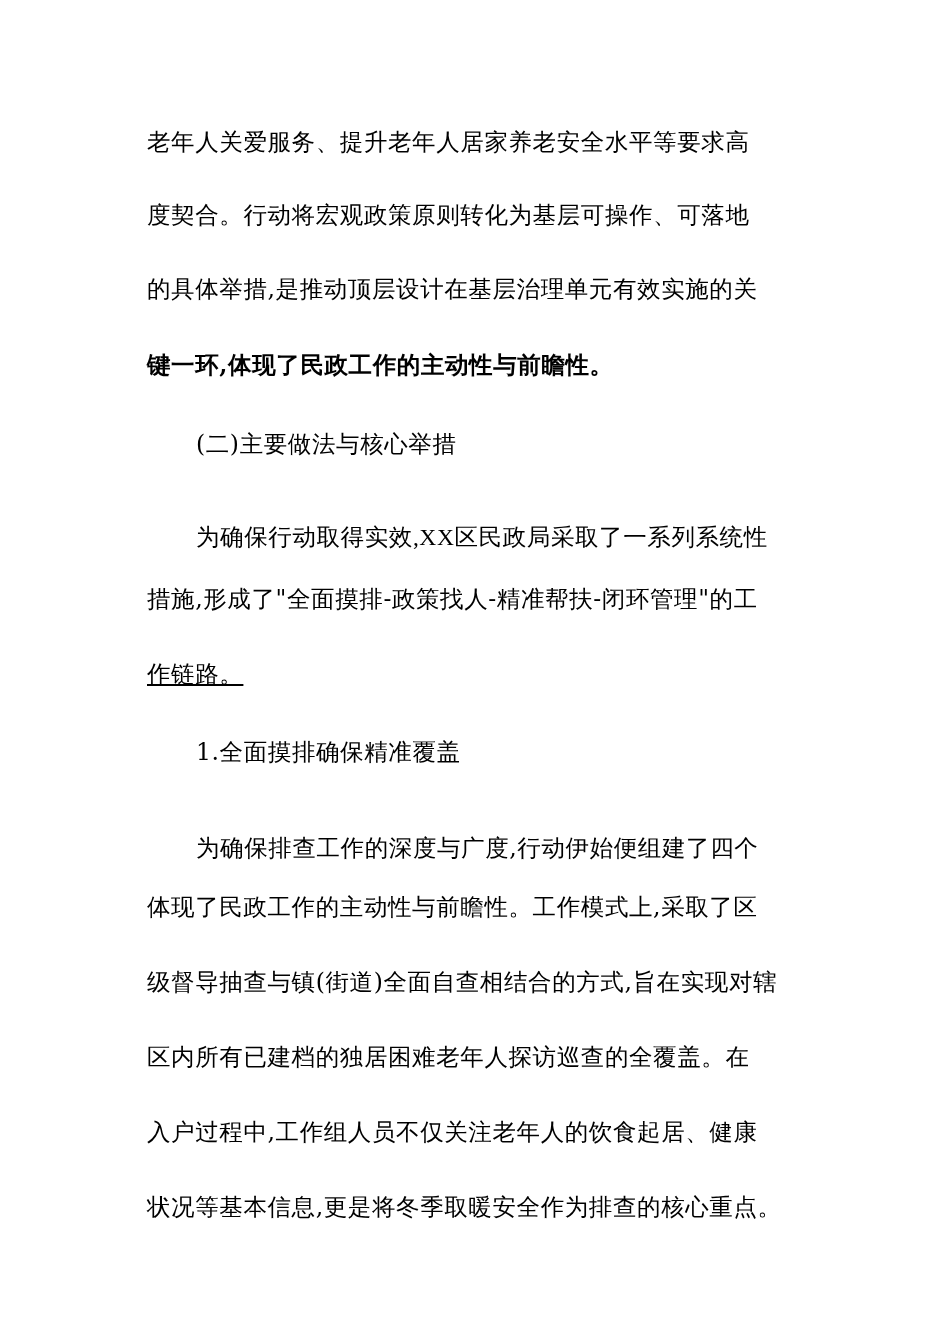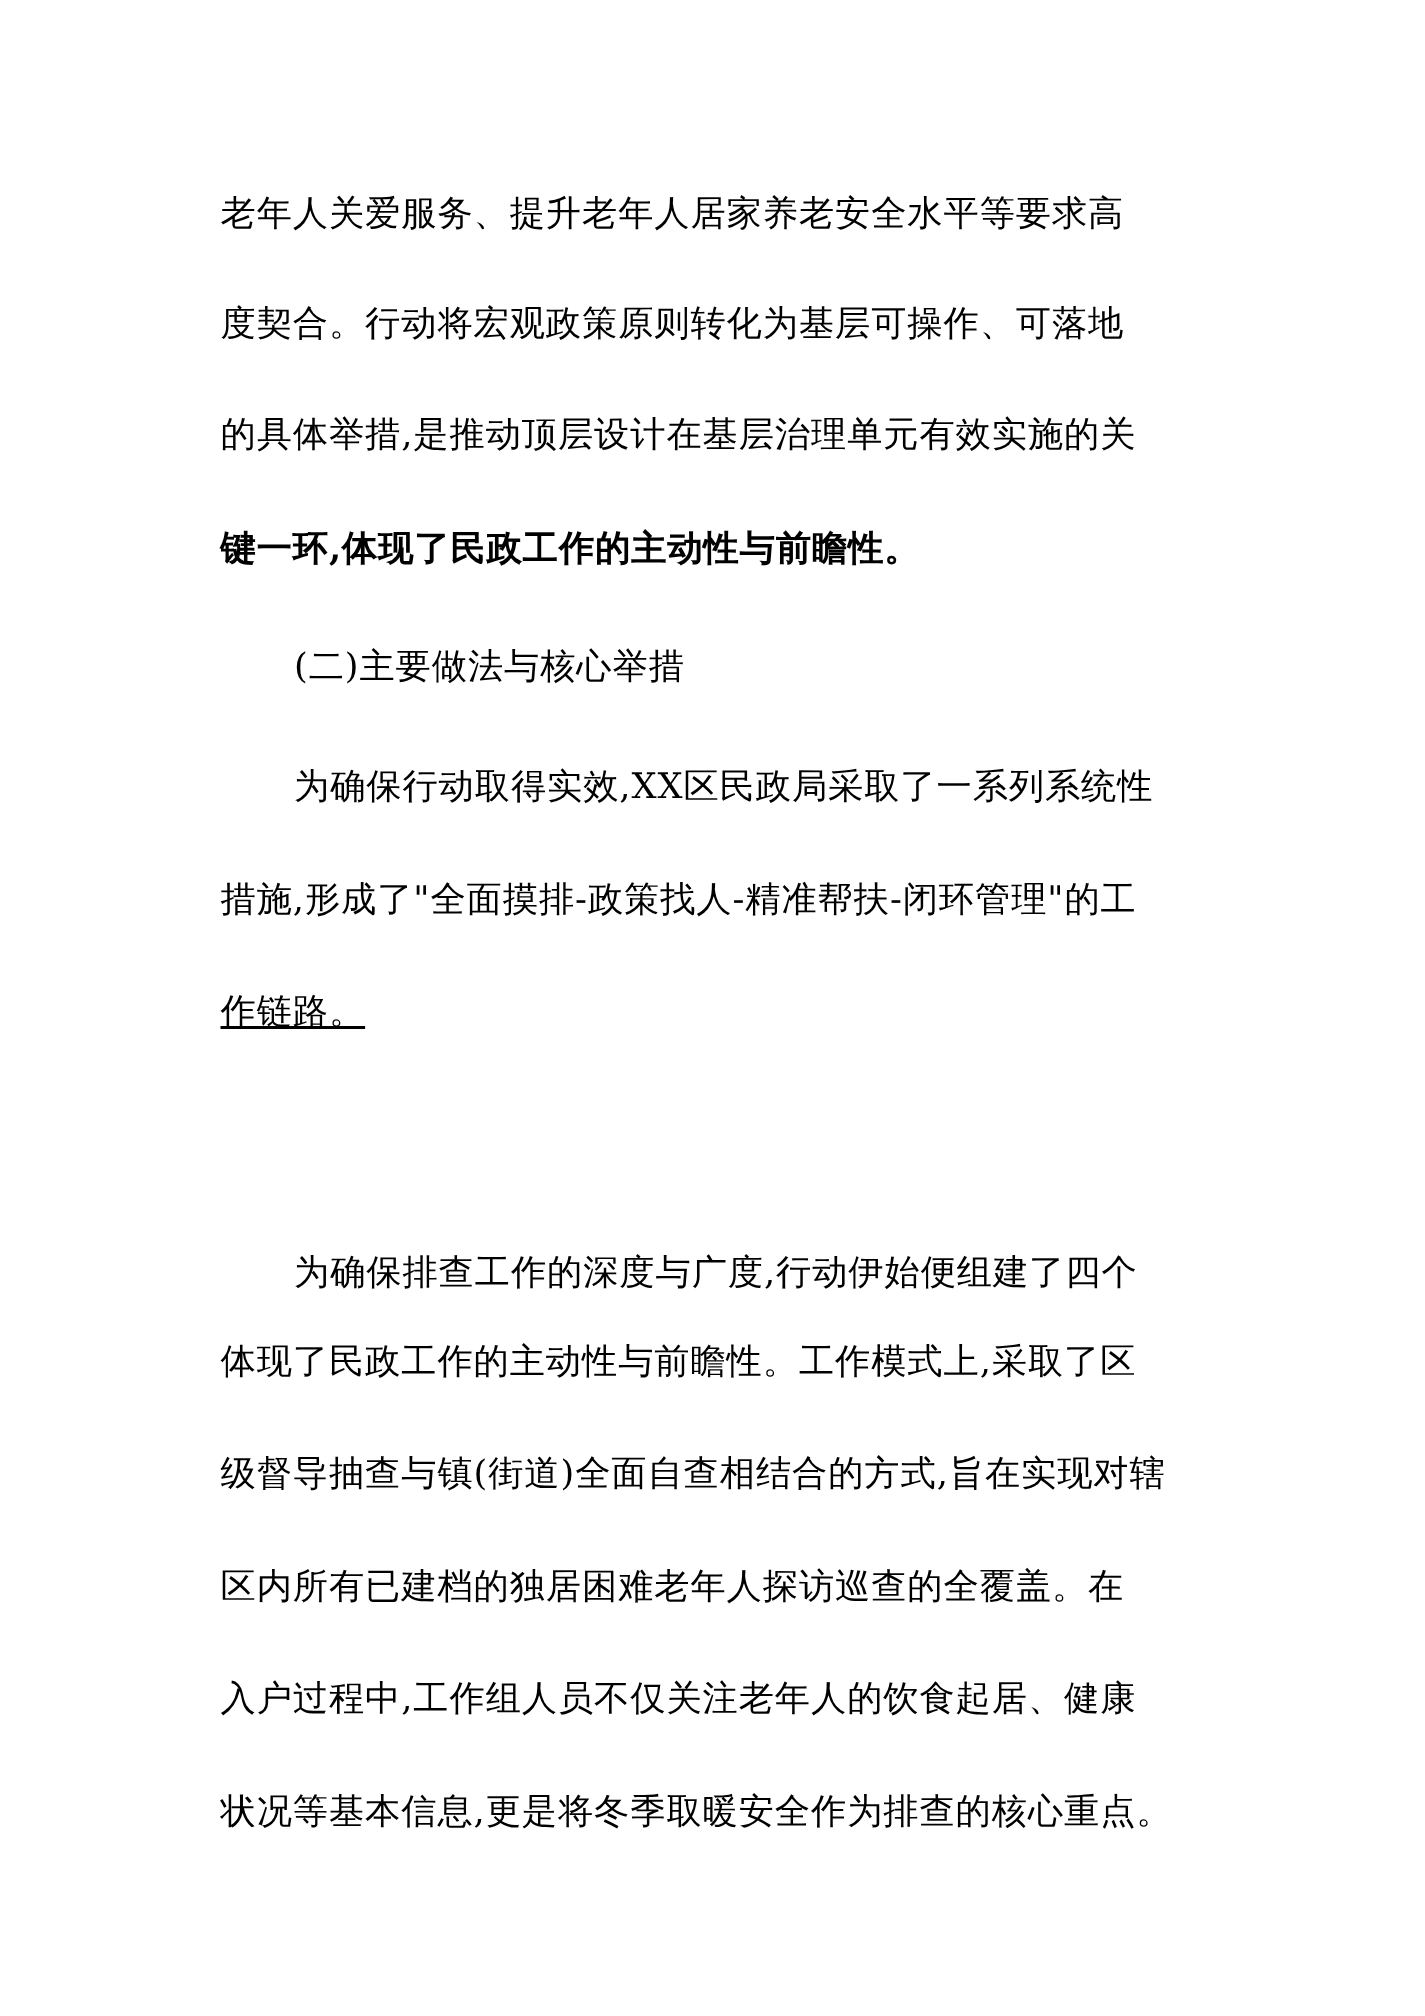--- a/index.html
+++ b/index.html
@@ -36,22 +36,23 @@
   </style>
 </head>
 <body>
 
 <div class="page">
   <div class="line" style="top:127px;">老年人关爱服务、提升老年人居家养老安全水平等要求高</div>
   <div class="line" style="top:200px;">度契合。行动将宏观政策原则转化为基层可操作、可落地</div>
   <div class="line" style="top:274px;">的具体举措,是推动顶层设计在基层治理单元有效实施的关</div>
   <div class="line" style="top:350px;font-weight:bold;">键一环,体现了民政工作的主动性与前瞻性。</div>
   <div class="line indent" style="top:429px;">(二)主要做法与核心举措</div>
-  <div class="line indent" style="top:509px;">为确保行动取得实效,XX区民政局采取了一系列系统性</div>
+  <div class="line indent" style="top:522px;font-family:Liberation Serif, serif;">为确保行动取得实效,XX区民政局采取了一系列系统性</div>
   <div class="line" style="top:584px;">措施,形成了"全面摸排-政策找人-精准帮扶-闭环管理"的工</div>
   <div class="line" style="top:659px;text-decoration:underline;">作链路。</div>
+  <div class="line indent" style="top:737px;">1.全面摸排确保精准覆盖</div>
   <div class="line indent" style="top:817px;margin-top:16px;">为确保排查工作的深度与广度,行动伊始便组建了四个</div>
   <div class="line" style="top:892px;">体现了民政工作的主动性与前瞻性。工作模式上,采取了区</div>
   <div class="line" style="top:967px;text-align:right;">级督导抽查与镇(街道)全面自查相结合的方式,旨在实现对辖</div>
   <div class="line" style="top:1042px;">区内所有已建档的独居困难老年人探访巡查的全覆盖。在</div>
   <div class="line" style="top:1117px;">入户过程中,工作组人员不仅关注老年人的饮食起居、健康</div>
   <div class="line" style="top:1192px;">状况等基本信息,更是将冬季取暖安全作为排查的核心重点。</div>
 </div>
 
 </body></html>

